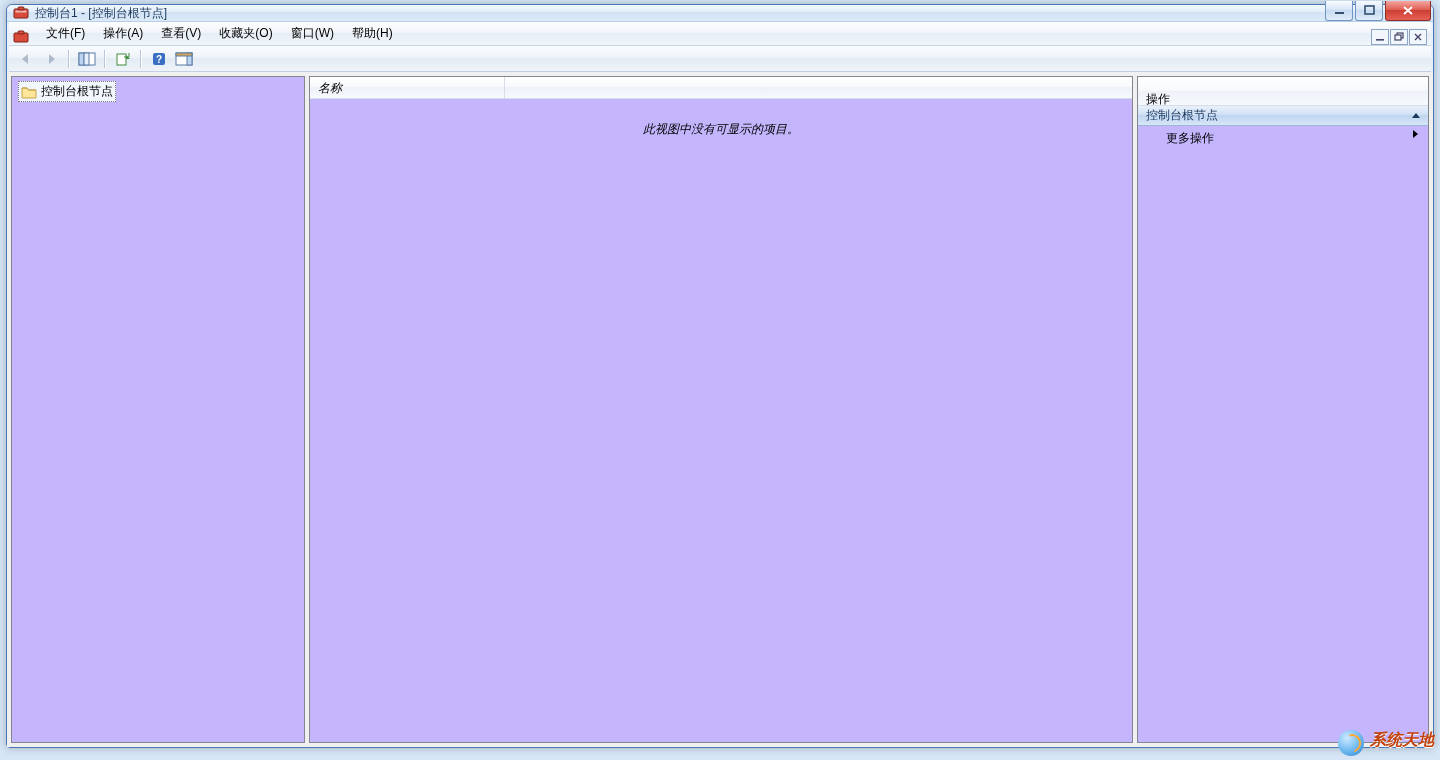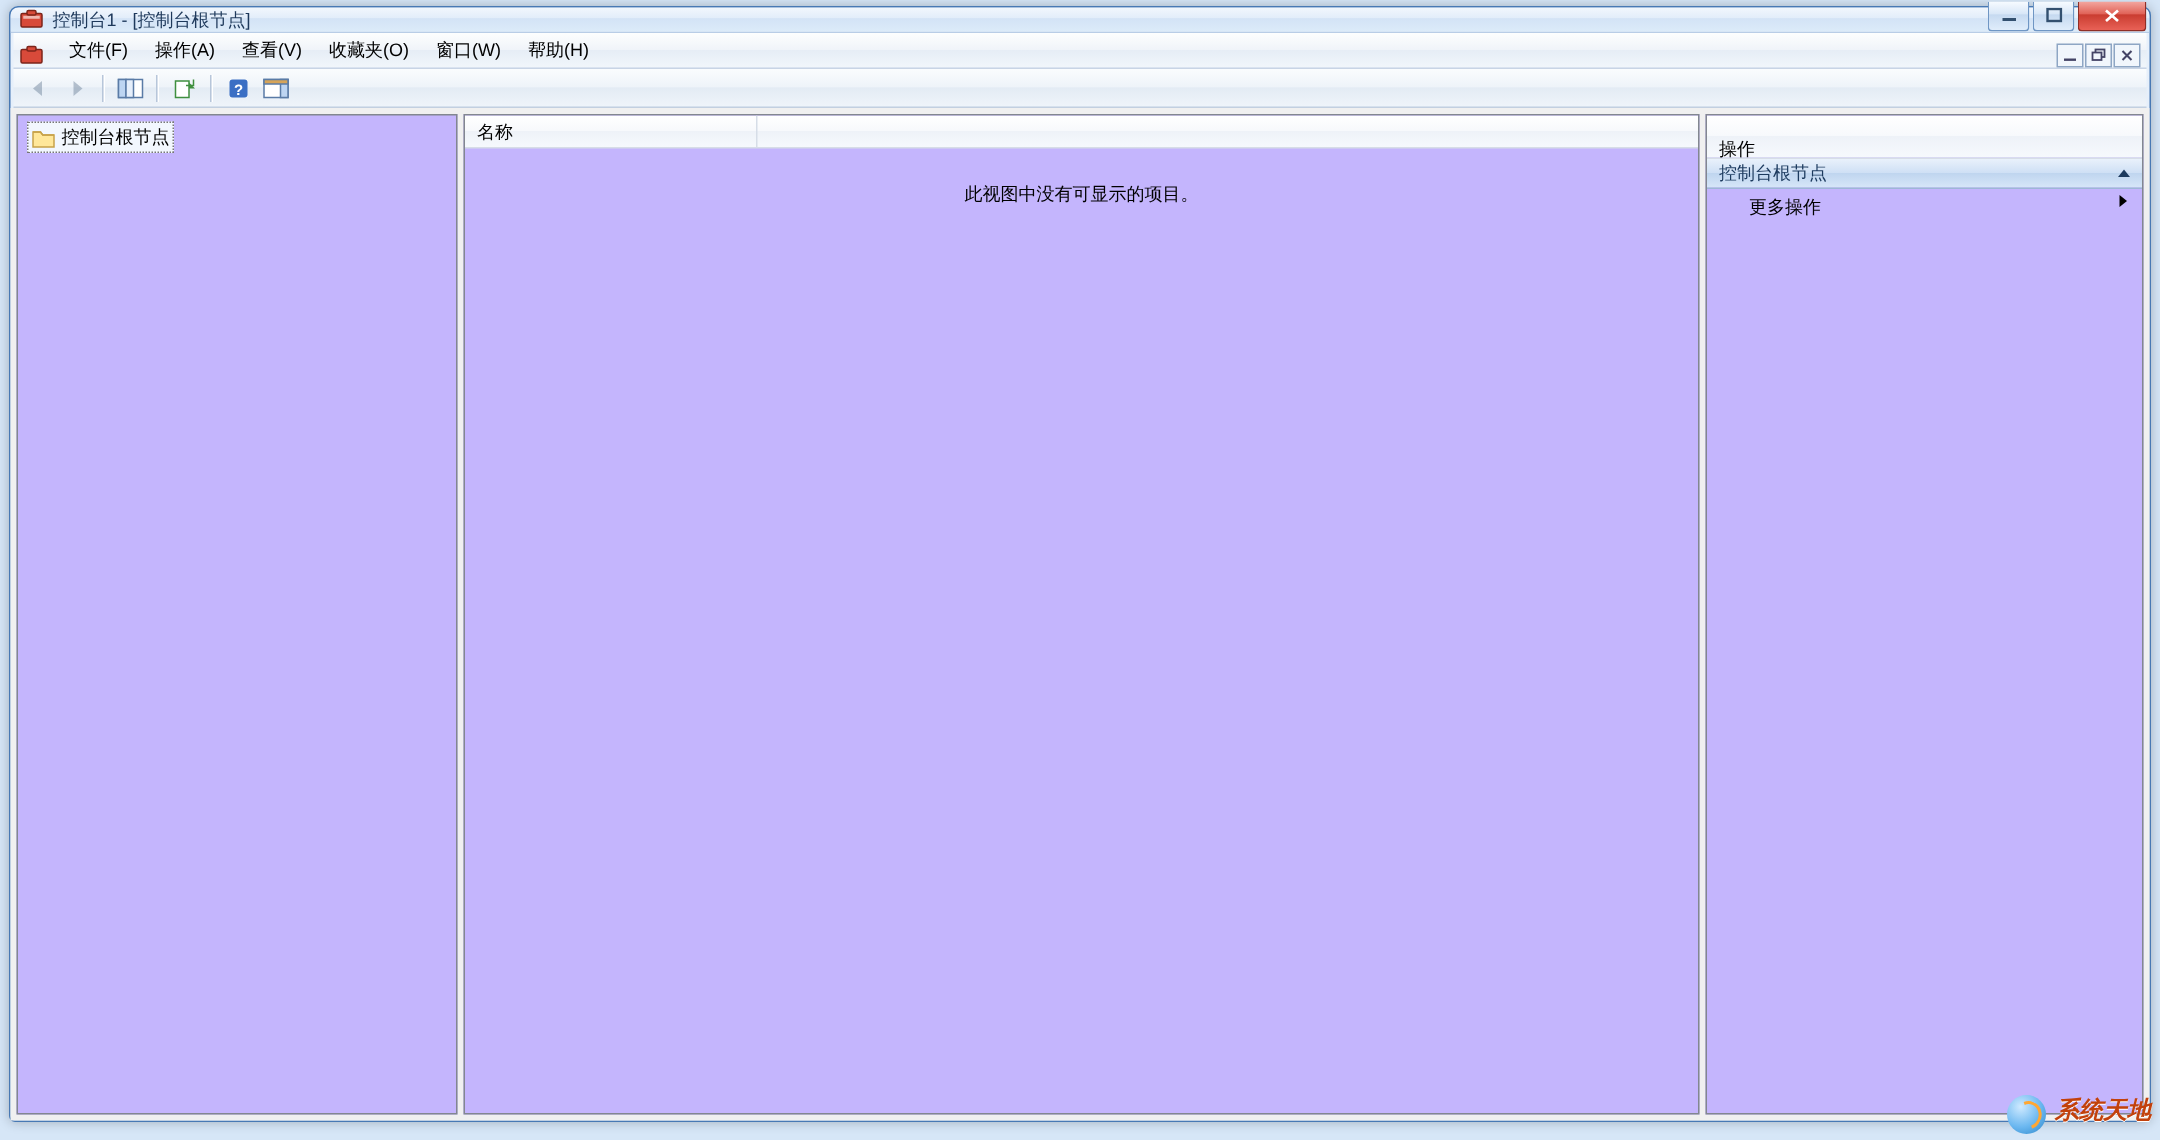--- a/index.html
+++ b/index.html
@@ -106,21 +106,21 @@
     gap:4px;
     background:#f0f0f0;
   }
   .pane {
     background:#c4b5fd;
     border:1px solid #828790;
     display:flex; flex-direction:column;
     overflow:hidden;
   }
   .pane.tree   { width:294px; }
-  .pane.list   { flex:1; }
+  .pane.list   { flex:1;font-style:italic; }
   .pane.action { width:292px; }
 
   
   .tree-body { padding:4px 6px; flex:1; }
   .tree-node {
     display:flex; align-items:center; gap:4px;
     padding:1px 2px;
     border:1px dotted #777;
     background:#f2f7fe;
     width:max-content;

